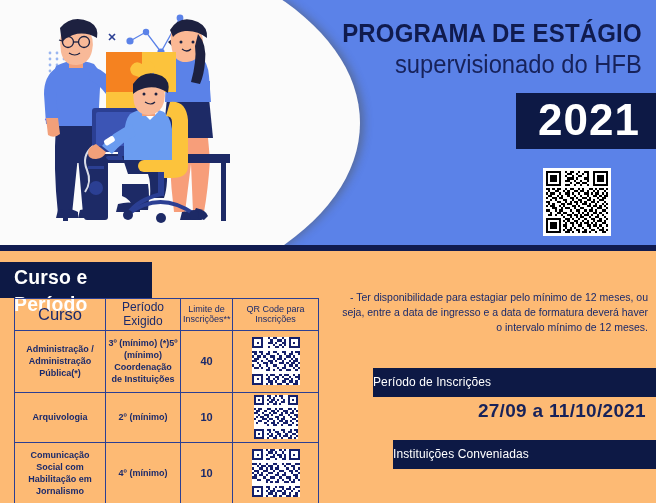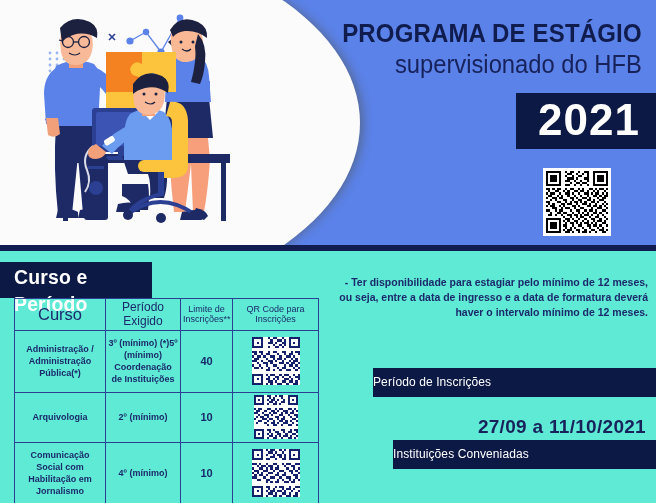--- a/index.html
+++ b/index.html
@@ -3,21 +3,21 @@
 <meta charset="utf-8">
 <style>
   html,body{margin:0;padding:0;}
   body{
     width:656px;height:503px;
     font-family:"Liberation Sans", sans-serif;
     background:#fdfdfd;
     overflow:hidden;
   }
   #poster{
-    position:relative;width:656px;height:503px;overflow:hidden;background:#5eead4;
+    position:relative;width:656px;height:503px;overflow:hidden;background:#fdba74;
   }
 
   
   #header{
     position:absolute;left:0;top:0;width:656px;height:245px;
     background:#5b82e8;overflow:hidden;
   }
   
   #header-ellipse{
     position:absolute;left:-300px;top:-68px;
@@ -87,34 +87,34 @@
   .cell-limit{font-size:11px;font-weight:bold;}
   .cell-qr{padding:4px 2px;}
   .qr-cell-inner{display:flex;align-items:center;justify-content:center;}
 
   
   #req-block{
     position:absolute;left:336px;top:266px;width:312px;text-align:right;
     color:#1b2a6b;
   }
   .req-line1{font-size:10.5px;font-weight:bold;line-height:1.4;}
-  .req-line2{font-size:10.5px;font-weight:bold;line-height:1.45;margin-top:9px;}
+  .req-line2{font-size:10.5px;font-weight:normal;line-height:1.45;margin-top:24px;}
 
   .right-banner{
     position:absolute;right:0;background:#0d1945;height:29px;
   }
   .right-banner span{
     display:block;text-align:left;padding-right:12px;
     color:#fff;font-size:12px;line-height:29px;letter-spacing:.1px;
   }
   #banner-periodo{top:368px;width:283px;}
   #banner-instituicoes{top:440px;width:263px;}
   #dates-line{
     position:absolute;right:10px;top:400px;
-    font-size:19px;font-weight:bold;color:#17225a;letter-spacing:.3px;margin-top:16px;
+    font-size:19px;font-weight:bold;color:#17225a;letter-spacing:.3px;
   }
   #institutions-line{
     position:absolute;right:12px;top:482px;
     font-size:10.5px;font-weight:bold;color:#1b2a6b;letter-spacing:.1px;
   }
 </style>
 </head>
 <body>
 
 <div id="poster">

